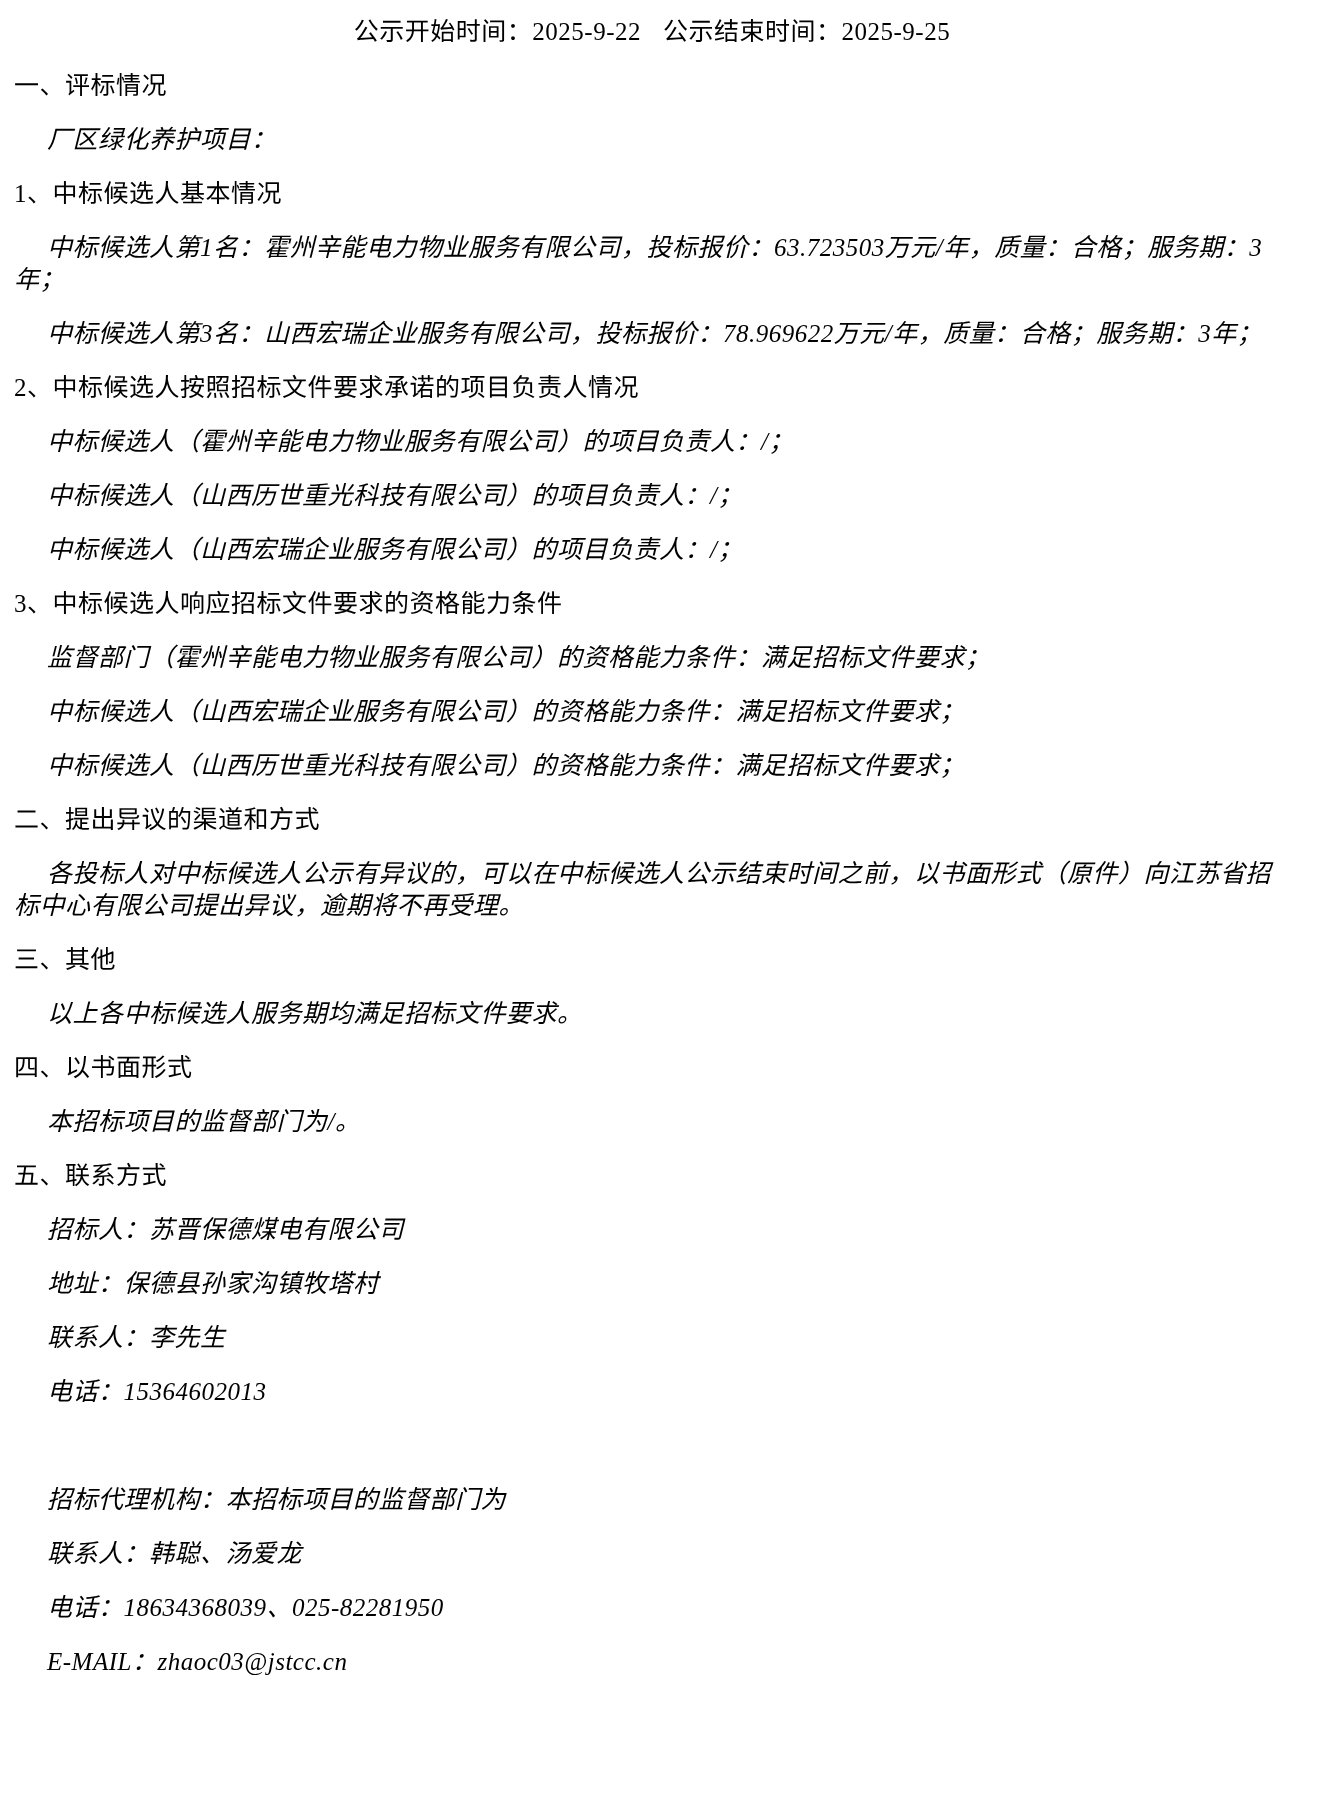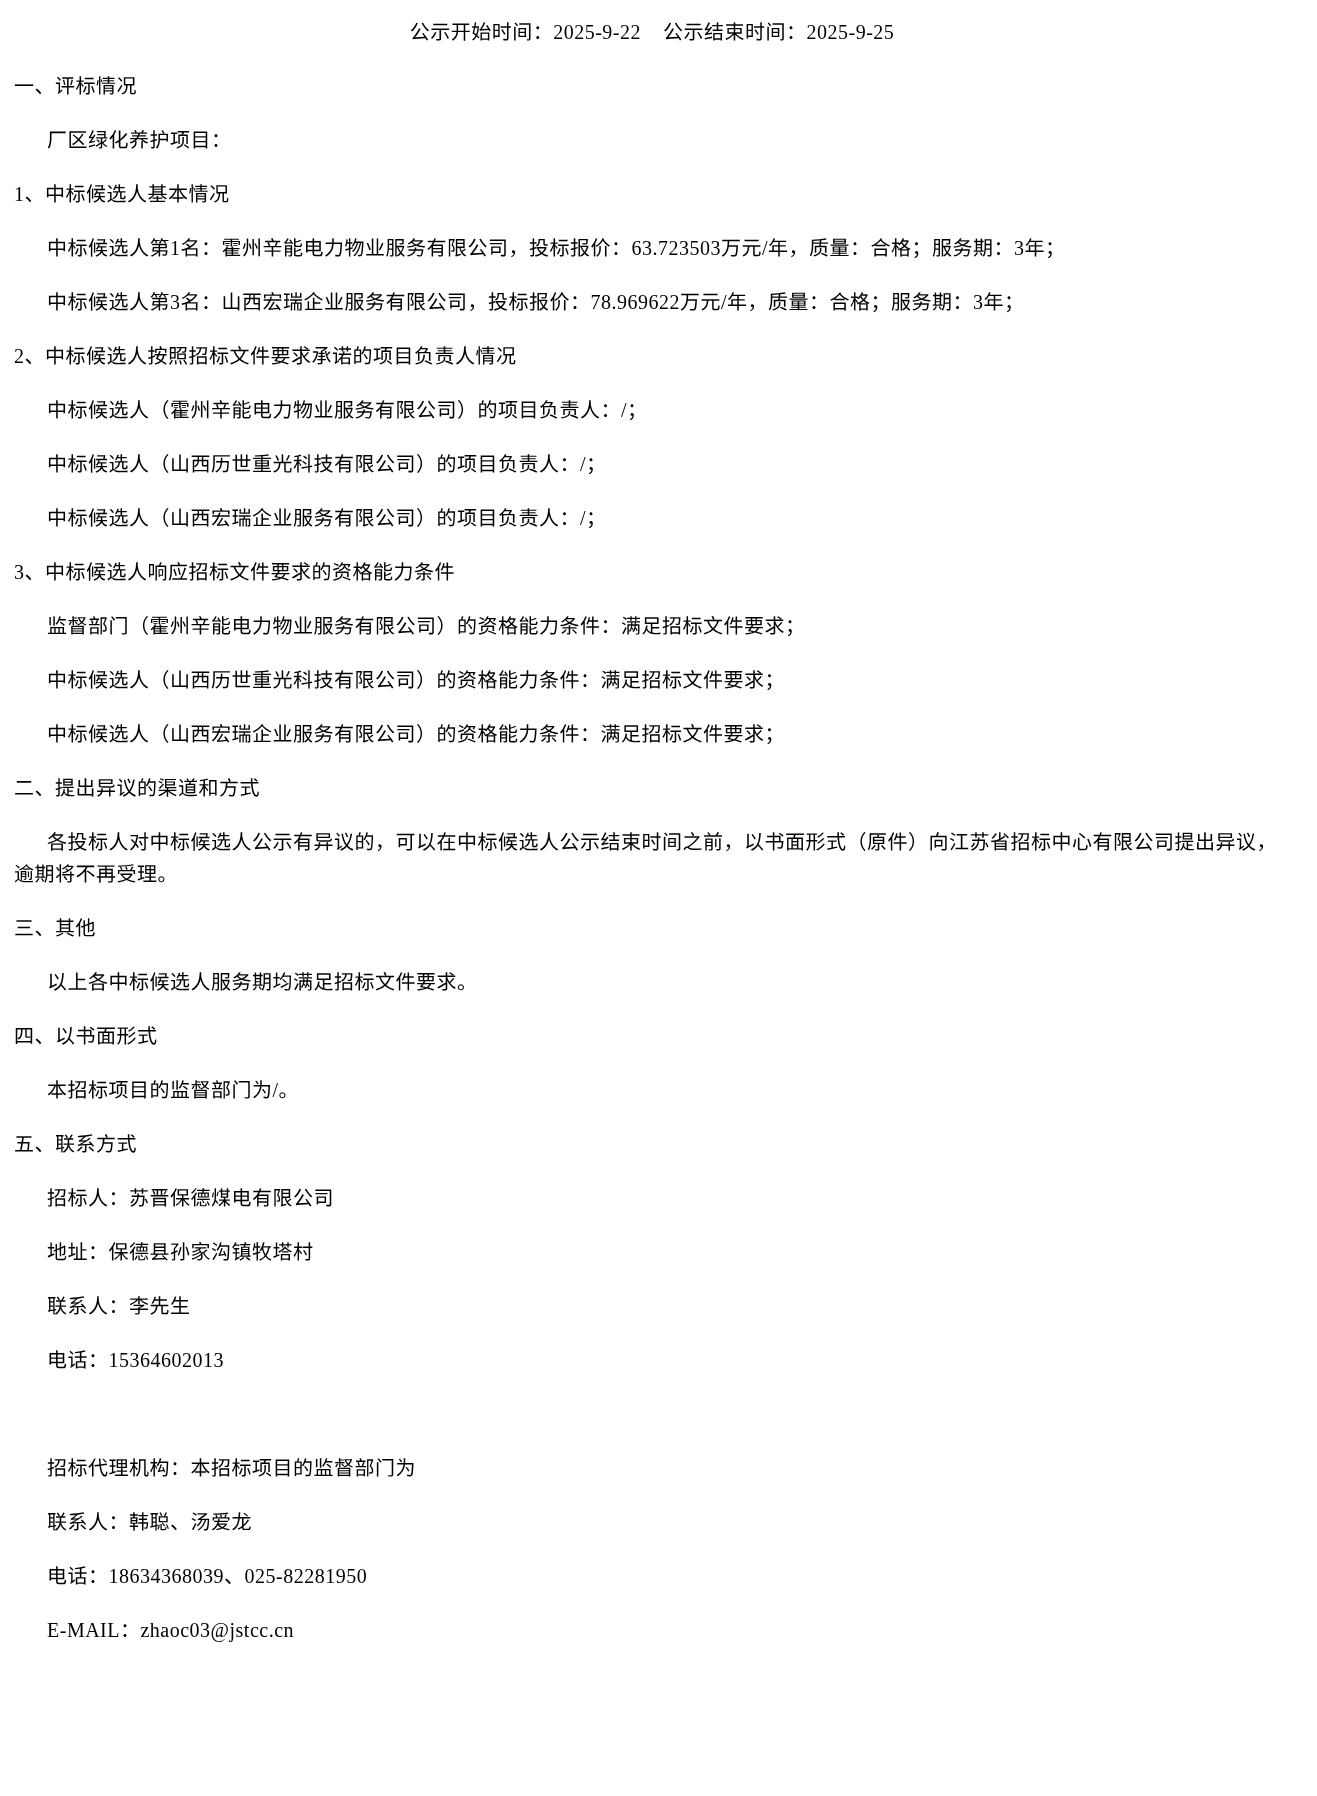--- a/index.html
+++ b/index.html
@@ -11,31 +11,32 @@
     width: 1317px;
     height: 1796px;
     box-sizing: border-box;
     padding: 16px 14px 0 14px;
     background: #ffffff;
     color: #000000;
     font-family: "Liberation Serif", "DejaVu Serif", serif;
     overflow: hidden;
   }
   .p {
-    font-size: 20px;
+    font-size: 25px;
     line-height: 32px;
     margin: 0 13px 22px 0;
     text-align: left;
     letter-spacing: 0.5px;
   }
   .center {
     text-align: center;
   }
   .indent {
     text-indent: 33px;
+    font-style: italic;
   }
   .blank-line {
     height: 32px;
     margin-bottom: 22px;
   }
   .gap-left {
     margin-left: 22px;
   }
 </style>
 </head>
@@ -61,23 +62,23 @@
   <p class="p indent">中标候选人（霍州辛能电力物业服务有限公司）的项目负责人：/；</p>
 
   <p class="p indent">中标候选人（山西历世重光科技有限公司）的项目负责人：/；</p>
 
   <p class="p indent">中标候选人（山西宏瑞企业服务有限公司）的项目负责人：/；</p>
 
   <p class="p">3、中标候选人响应招标文件要求的资格能力条件</p>
 
   <p class="p indent">监督部门（霍州辛能电力物业服务有限公司）的资格能力条件：满足招标文件要求；</p>
 
+  <p class="p indent">中标候选人（山西宏瑞企业服务有限公司）的资格能力条件：满足招标文件要求；</p>
+
   <p class="p indent">中标候选人（山西历世重光科技有限公司）的资格能力条件：满足招标文件要求；</p>
-
-  <p class="p indent">中标候选人（山西宏瑞企业服务有限公司）的资格能力条件：满足招标文件要求；</p>
 
   <p class="p">二、提出异议的渠道和方式</p>
 
   <p class="p indent">各投标人对中标候选人公示有异议的，可以在中标候选人公示结束时间之前，以书面形式（原件）向江苏省招标中心有限公司提出异议，逾期将不再受理。</p>
 
   <p class="p">三、其他</p>
 
   <p class="p indent">以上各中标候选人服务期均满足招标文件要求。</p>
 
   <p class="p">四、以书面形式</p>

